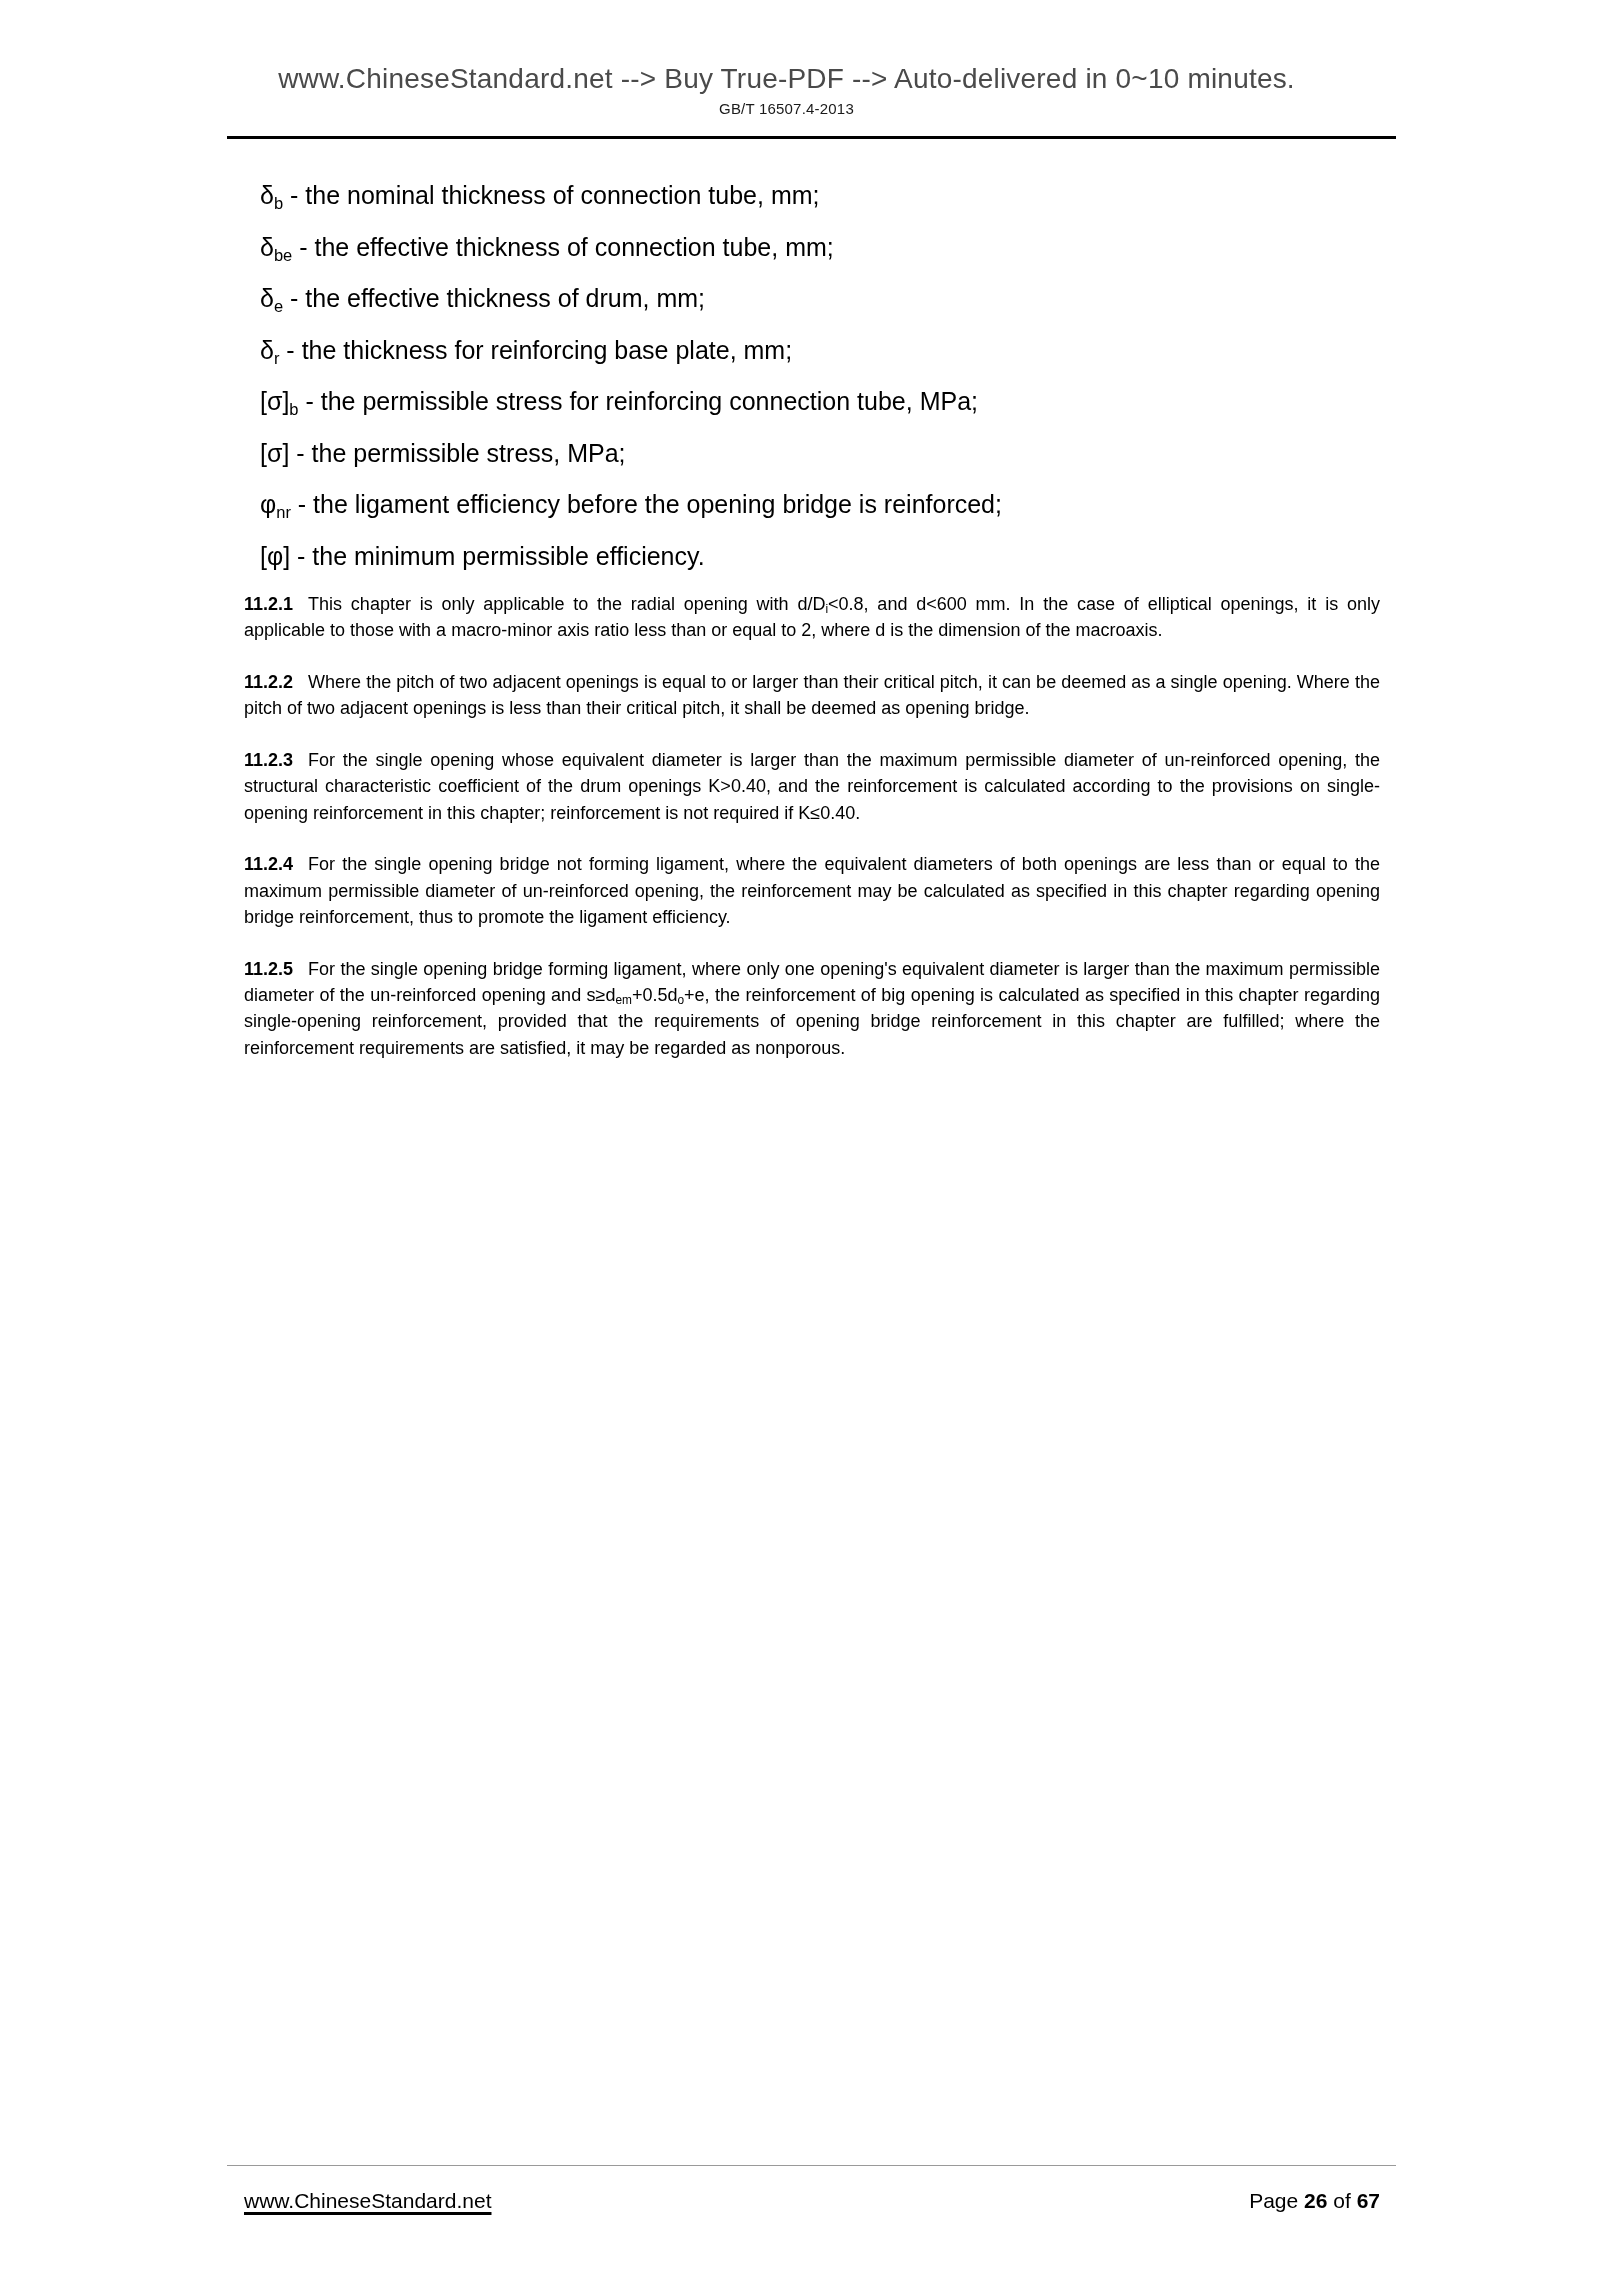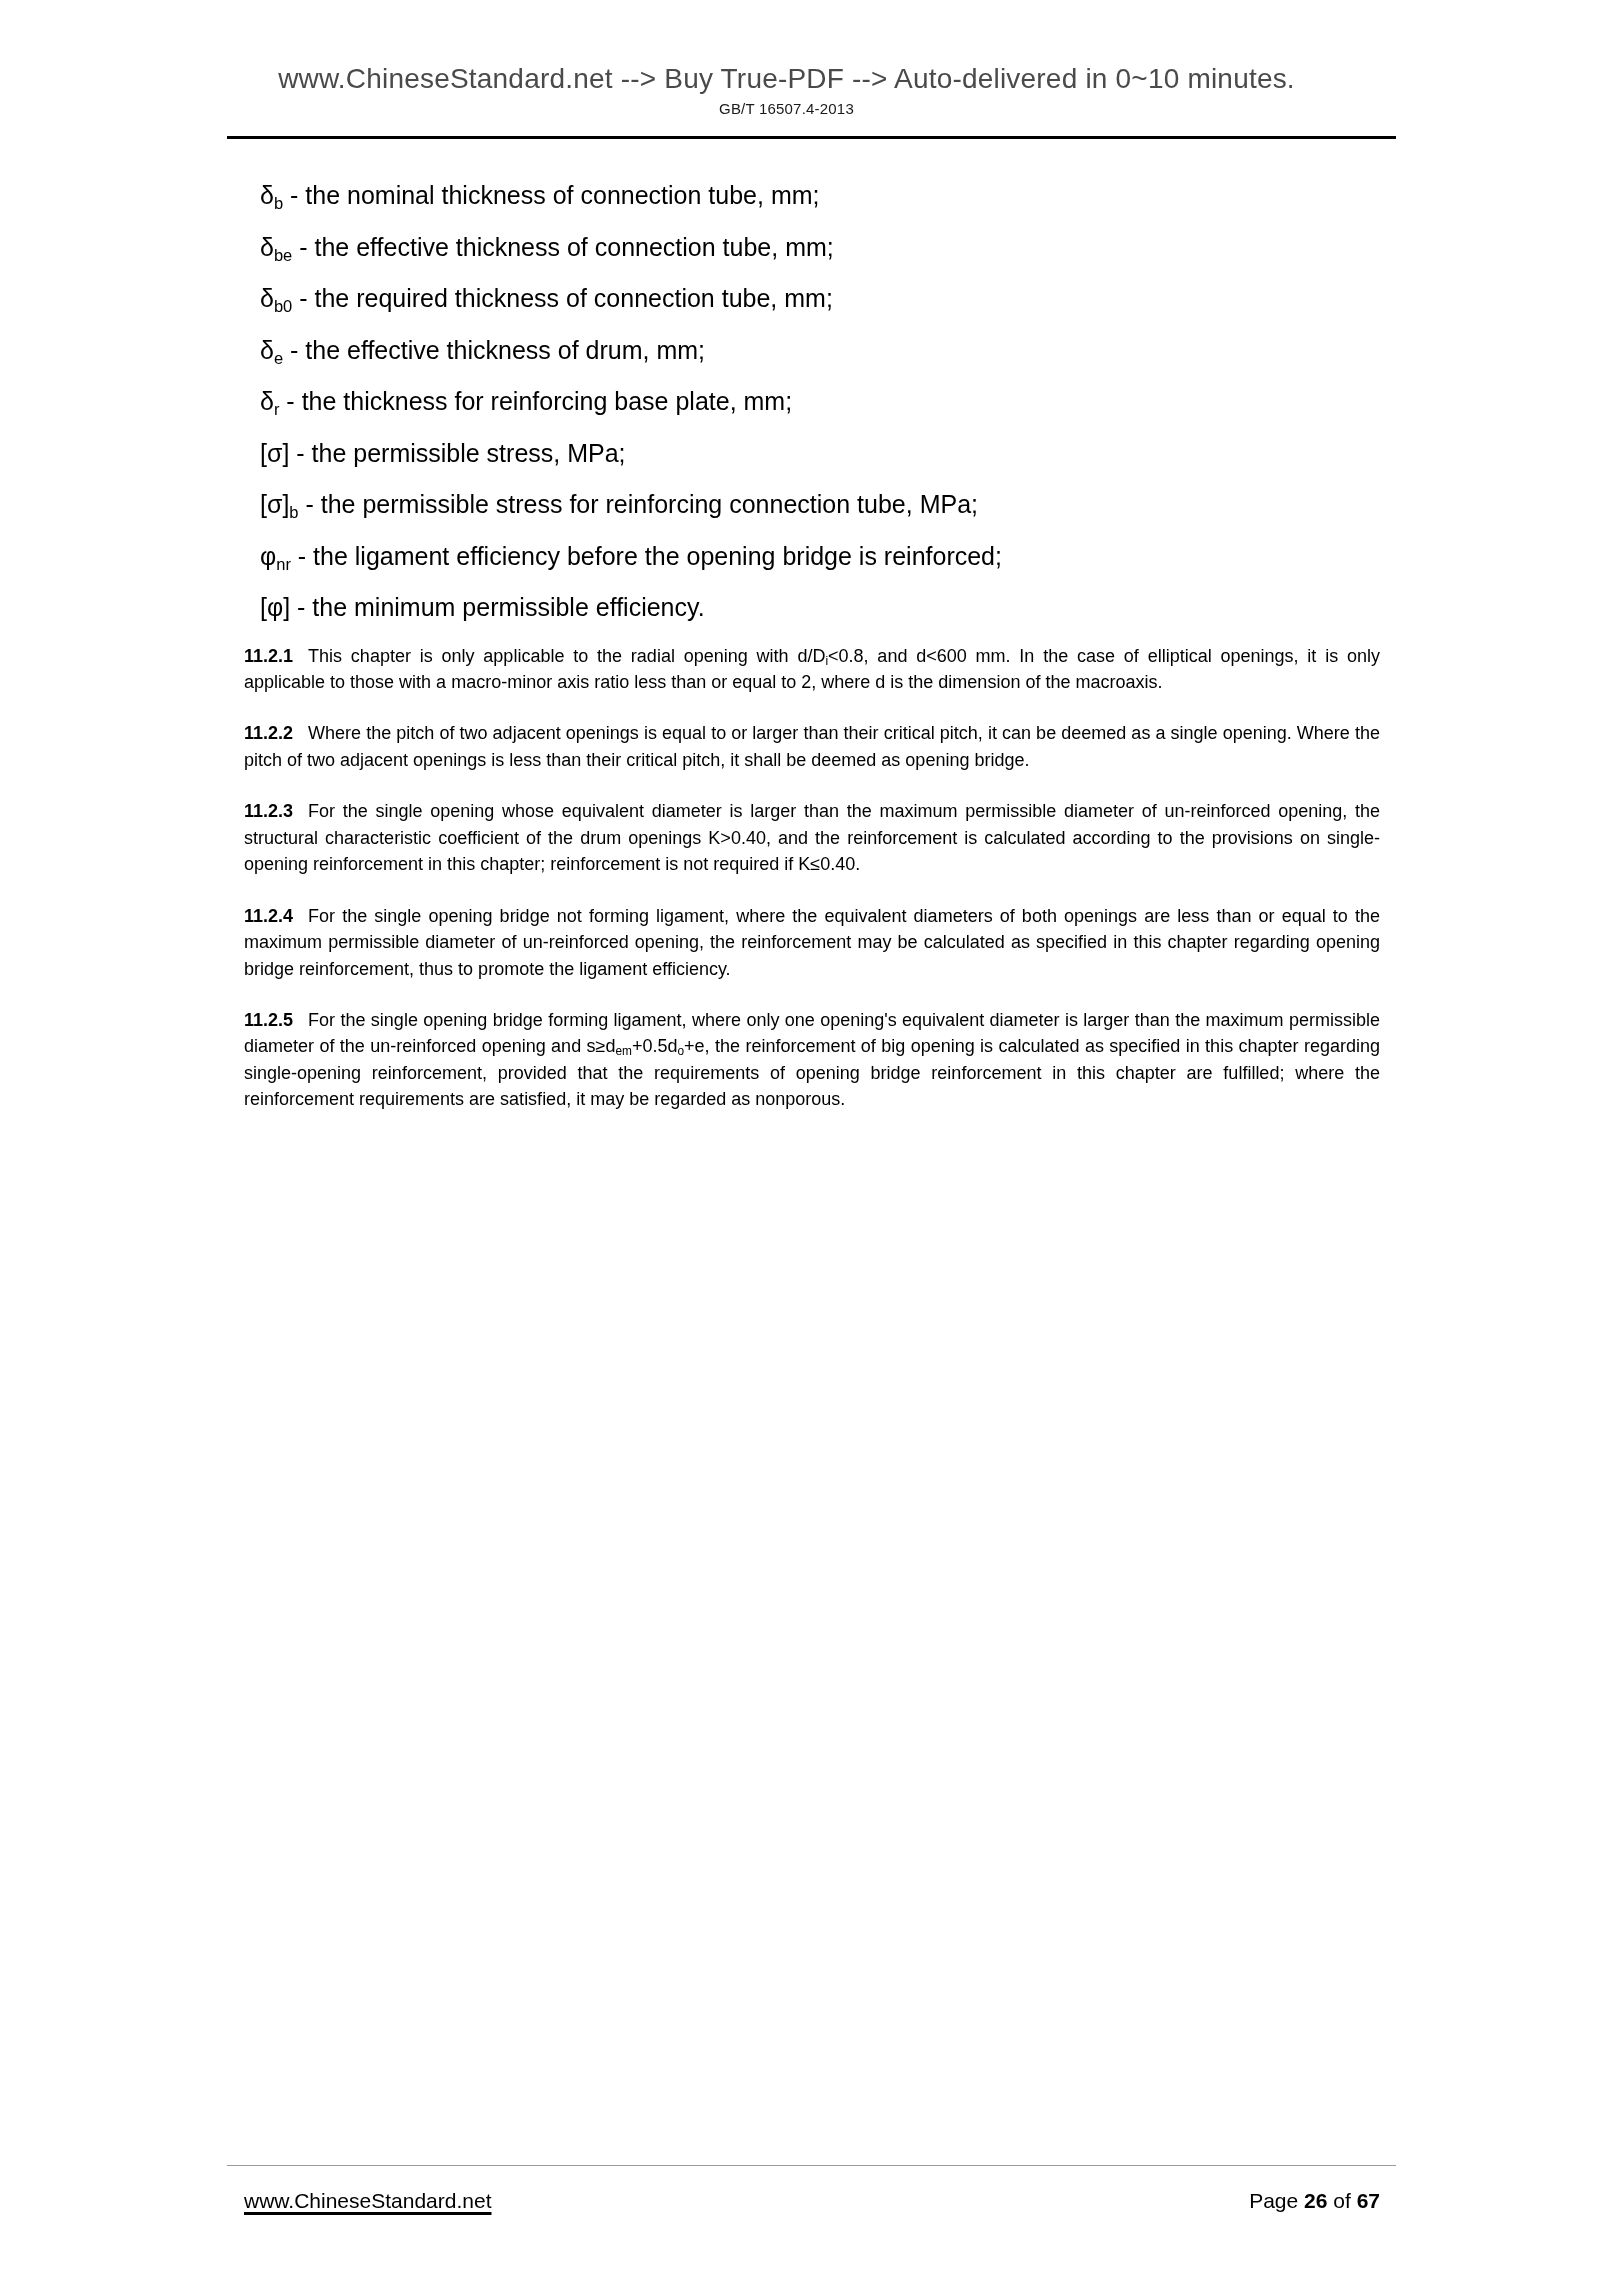--- a/index.html
+++ b/index.html
@@ -143,25 +143,24 @@
 
   <div class="running-head">GB/T 16507.4-2013</div>
 
   <div class="header-rule"></div>
 
   <div class="content">
 
     <ul class="deflist" id="definition-list">
         <li class="def-item"><span class="sym">δ</span><sub>b</sub><span> - the nominal thickness of connection tube, mm;</span></li>
         <li class="def-item"><span class="sym">δ</span><sub>be</sub><span> - the effective thickness of connection tube, mm;</span></li>
-        <li class="def-item"><span class="sym">δ</span><sub>b0</sub><span> - the required thickness of connection tube, mm;</span></li>
         <li class="def-item"><span class="sym">δ</span><sub>e</sub><span> - the effective thickness of drum, mm;</span></li>
         <li class="def-item"><span class="sym">δ</span><sub>r</sub><span> - the thickness for reinforcing base plate, mm;</span></li>
+        <li class="def-item"><span class="sym">[σ]</span><sub>b</sub><span> - the permissible stress for reinforcing connection tube, MPa;</span></li>
         <li class="def-item"><span class="sym">[σ]</span><span> - the permissible stress, MPa;</span></li>
-        <li class="def-item"><span class="sym">[σ]</span><sub>b</sub><span> - the permissible stress for reinforcing connection tube, MPa;</span></li>
         <li class="def-item"><span class="sym">φ</span><sub>nr</sub><span> - the ligament efficiency before the opening bridge is reinforced;</span></li>
         <li class="def-item"><span class="sym">[φ]</span><span> - the minimum permissible efficiency.</span></li>
       </ul>
 
 
     <div id="clause-list">
         <p class="clause"><span class="clause-num">11.2.1</span><span class="clause-gap"></span><span>This chapter is only applicable to the radial opening with d/D</span><sub>i</sub><span>&lt;0.8, and d&lt;600 mm. In the case of elliptical openings, it is only applicable to those with a macro-minor axis ratio less than or equal to 2, where d is the dimension of the macroaxis.</span></p>
         <p class="clause"><span class="clause-num">11.2.2</span><span class="clause-gap"></span><span>Where the pitch of two adjacent openings is equal to or larger than their critical pitch, it can be deemed as a single opening. Where the pitch of two adjacent openings is less than their critical pitch, it shall be deemed as opening bridge.</span></p>
         <p class="clause"><span class="clause-num">11.2.3</span><span class="clause-gap"></span><span>For the single opening whose equivalent diameter is larger than the maximum permissible diameter of un-reinforced opening, the structural characteristic coefficient of the drum openings K&gt;0.40, and the reinforcement is calculated according to the provisions on single-opening reinforcement in this chapter; reinforcement is not required if K≤0.40.</span></p>
         <p class="clause"><span class="clause-num">11.2.4</span><span class="clause-gap"></span><span>For the single opening bridge not forming ligament, where the equivalent diameters of both openings are less than or equal to the maximum permissible diameter of un-reinforced opening, the reinforcement may be calculated as specified in this chapter regarding opening bridge reinforcement, thus to promote the ligament efficiency.</span></p>

